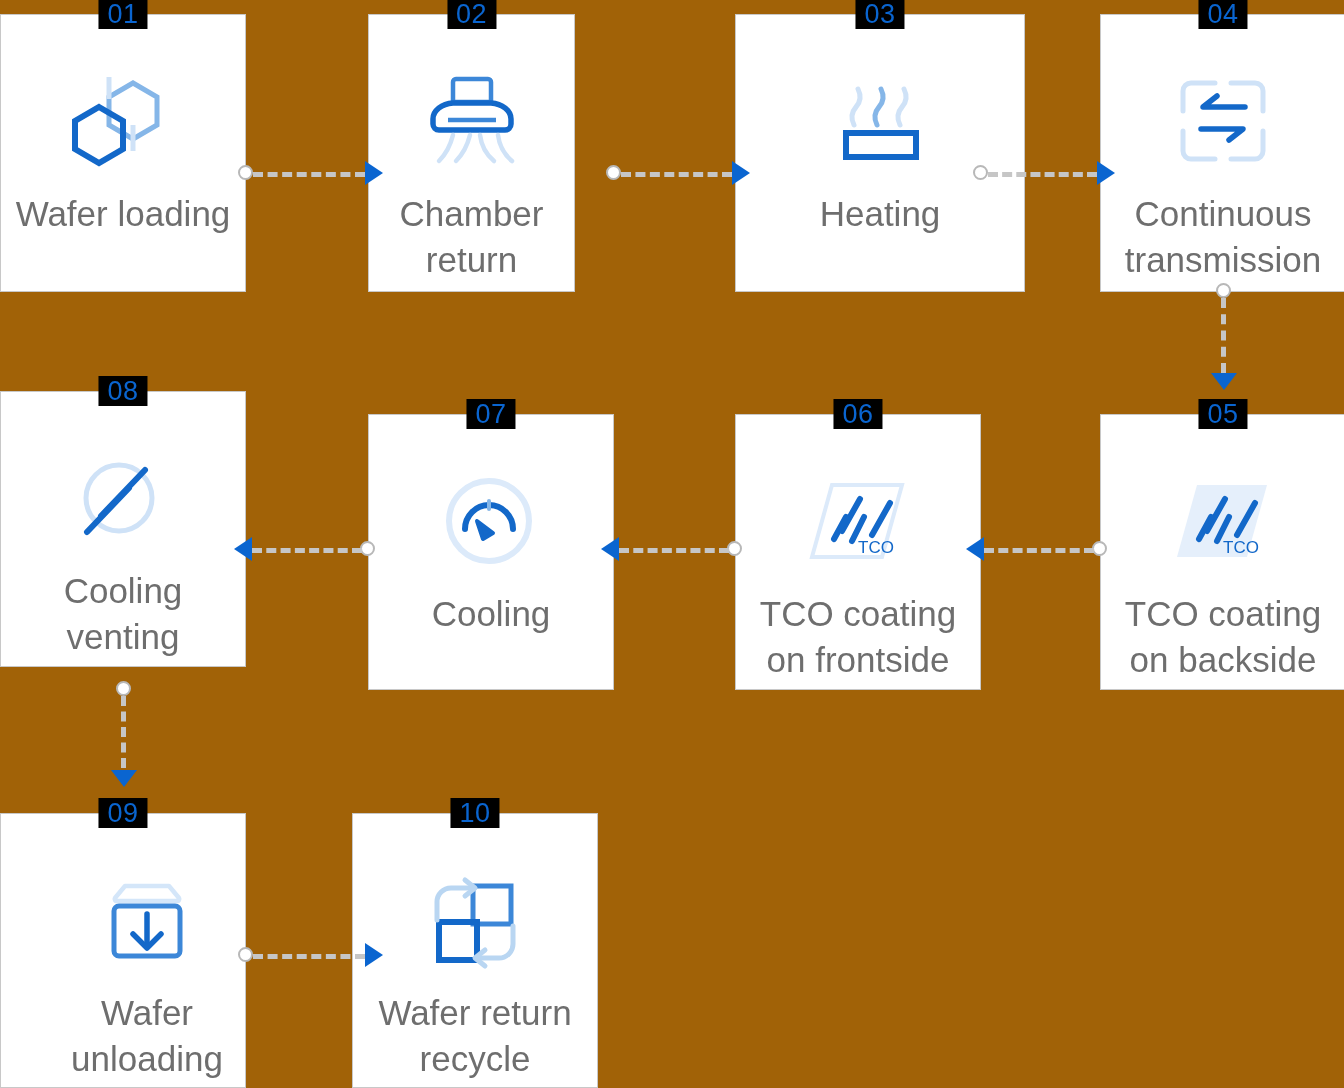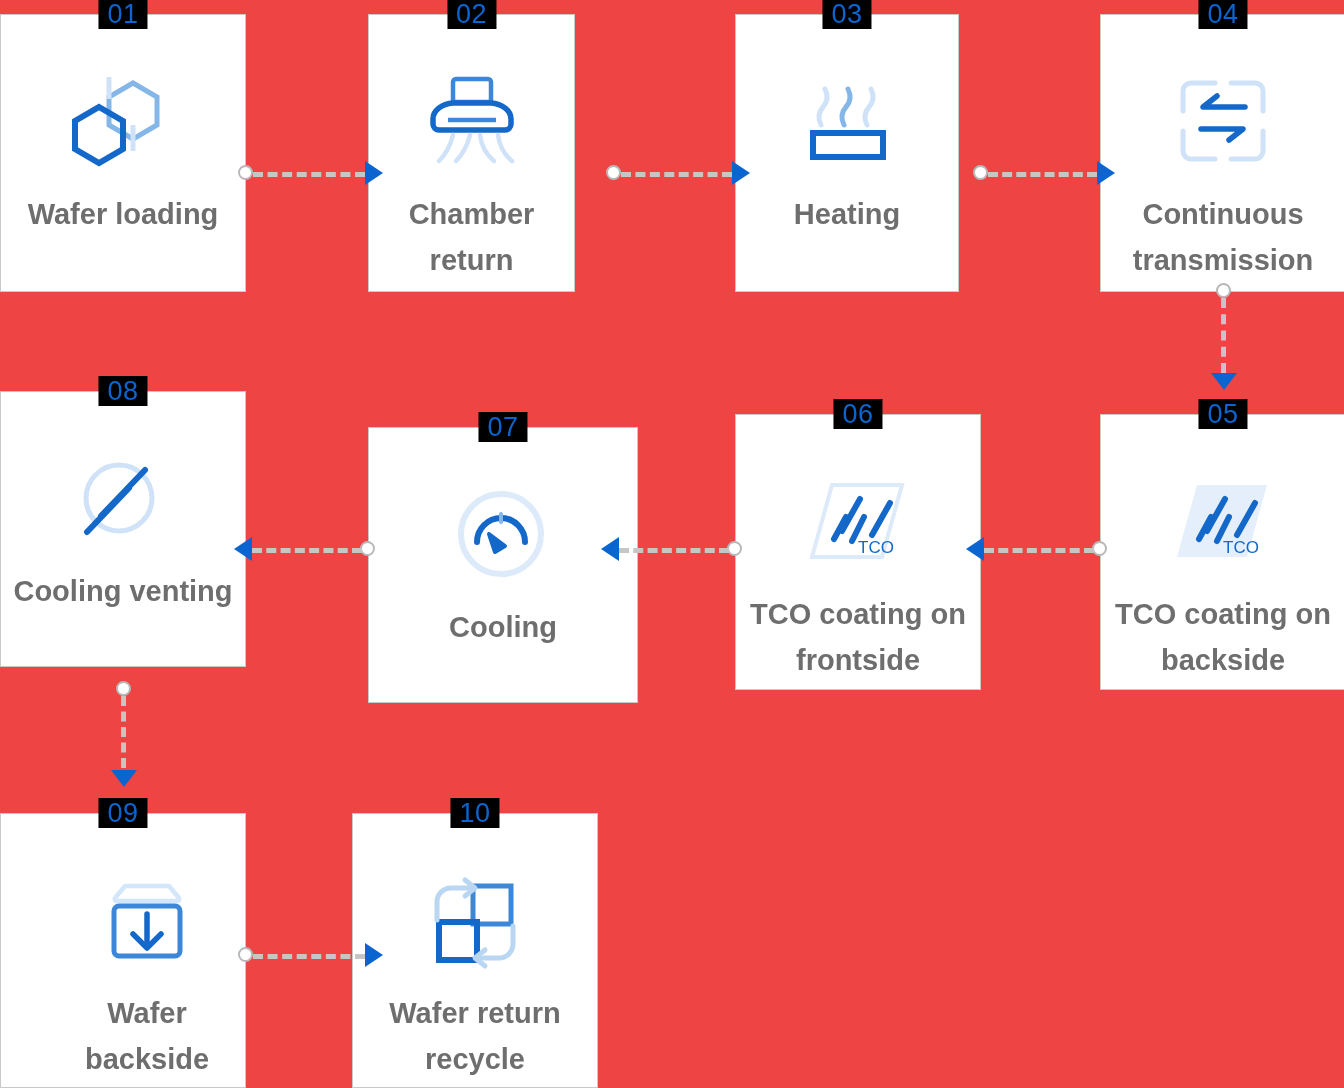--- a/index.html
+++ b/index.html
@@ -10,21 +10,21 @@
   body {
     width: 1344px;
     height: 1088px;
     font-family: "Liberation Sans", sans-serif;
     overflow: hidden;
   }
   #canvas {
     position: relative;
     width: 1344px;
     height: 1088px;
-    background: #ef4444;
+    background: #a16207;
   }
 
   
   .card {
     position: absolute;
     background: #ffffff;
     border: 1.5px solid #c8c8c8;
     box-sizing: border-box;
     display: flex;
     flex-direction: column;
@@ -48,25 +48,25 @@
     width: 110px;
     height: 96px;
     display: flex;
     align-items: center;
     justify-content: center;
   }
   .card-icon svg { display: block; overflow: visible; }
   .card-label {
     margin-top: 22px;
     color: #6e6e6e;
-    font-size: 29px;
+    font-size: 35px;
     line-height: 46px;
     text-align: center;
     padding: 0 6px;
-    font-weight: 700;
+    font-weight: 400;
   }
 
   
   .conn {
     position: absolute;
   }
   .conn-dot {
     position: absolute;
     width: 15px;
     height: 15px;
@@ -135,21 +135,21 @@
         <line x1="28" y1="47" x2="76" y2="47" stroke="#3c87d8" stroke-width="4.5"></line>
         <path d="M33,62 q-4,16 -14,26" fill="none" stroke="#cfe2f7" stroke-width="4.5" stroke-linecap="round"></path>
         <path d="M50,62 q-4,16 -14,26" fill="none" stroke="#cfe2f7" stroke-width="4.5" stroke-linecap="round"></path>
         <path d="M60,62 q2,16 14,26" fill="none" stroke="#cfe2f7" stroke-width="4.5" stroke-linecap="round"></path>
         <path d="M78,62 q2,16 14,26" fill="none" stroke="#cfe2f7" stroke-width="4.5" stroke-linecap="round"></path>
       </svg>
     </div>
     <div class="card-label">Chamber return</div>
   </div>
 
-  <div class="card" style="left:735px; top:14px; width:224px; height:278px;">
+  <div class="card" style="left:735px; top:14px; width:290px; height:278px;">
     <span class="card-num">03</span>
     <div class="card-icon">
       <svg width="104" height="96" viewBox="0 0 104 96">
         <path d="M26,52 q-5,-10 2,-18 q7,-8 2,-18" fill="none" stroke="#cfe2f7" stroke-width="5" stroke-linecap="round"></path>
         <path d="M49,52 q-5,-10 2,-18 q7,-8 2,-18" fill="none" stroke="#85b6e8" stroke-width="5" stroke-linecap="round"></path>
         <path d="M72,52 q-5,-10 2,-18 q7,-8 2,-18" fill="none" stroke="#cfe2f7" stroke-width="5" stroke-linecap="round"></path>
         <rect x="18" y="60" width="70" height="24" fill="none" stroke="#1368c9" stroke-width="6"></rect>
       </svg>
     </div>
     <div class="card-label">Heating</div>
@@ -175,21 +175,21 @@
     <div class="card-icon">
       <svg width="104" height="96" viewBox="0 0 104 96">
         <circle cx="48" cy="48" r="33" fill="none" stroke="#cfe2f7" stroke-width="5"></circle>
         <line x1="30" y1="66" x2="74" y2="20" stroke="#1368c9" stroke-width="6" stroke-linecap="round"></line>
         <line x1="16" y1="82" x2="58" y2="38" stroke="#1368c9" stroke-width="6" stroke-linecap="round"></line>
       </svg>
     </div>
     <div class="card-label">Cooling venting</div>
   </div>
 
-  <div class="card" style="left:368px; top:427px; width:270px; height:276px;">
+  <div class="card" style="left:368px; top:414px; width:246px; height:276px;">
     <span class="card-num">07</span>
     <div class="card-icon">
       <svg width="104" height="96" viewBox="0 0 104 96">
         <circle cx="50" cy="48" r="40" fill="none" stroke="#dceafa" stroke-width="6"></circle>
         <path d="M26,56 a24,24 0 0 1 48,0" fill="none" stroke="#1368c9" stroke-width="6" stroke-linecap="round"></path>
         <line x1="50" y1="28" x2="50" y2="36" stroke="#85b6e8" stroke-width="4" stroke-linecap="round"></line>
         <path d="M38,48 l16,12 l-10,6 z" fill="#1368c9" stroke="#1368c9" stroke-width="4" stroke-linejoin="round"></path>
       </svg>
     </div>
     <div class="card-label">Cooling</div>
@@ -228,21 +228,21 @@
   <div class="card" style="left:0px; top:813px; width:246px; height:275px;padding-left:48px;">
     <span class="card-num">09</span>
     <div class="card-icon">
       <svg width="104" height="96" viewBox="0 0 104 96">
         <path d="M20,26 l10,-12 h44 l10,12 a2,2 0 0 1 -2,3 h-60 a2,2 0 0 1 -2,-3 z" fill="none" stroke="#d4e6f9" stroke-width="4.5" stroke-linejoin="round"></path>
         <rect x="19" y="34" width="66" height="50" rx="5" fill="none" stroke="#3c87d8" stroke-width="5"></rect>
         <line x1="52" y1="42" x2="52" y2="74" stroke="#1368c9" stroke-width="5.5" stroke-linecap="round"></line>
         <path d="M38,62 l14,14 l14,-14" fill="none" stroke="#1368c9" stroke-width="5.5" stroke-linecap="round" stroke-linejoin="round"></path>
       </svg>
     </div>
-    <div class="card-label">Wafer backside</div>
+    <div class="card-label">Wafer unloading</div>
   </div>
 
   <div class="card" style="left:352px; top:813px; width:246px; height:275px;">
     <span class="card-num">10</span>
     <div class="card-icon">
       <svg width="104" height="96" viewBox="0 0 104 96">
         <rect x="50" y="14" width="38" height="38" fill="none" stroke="#3c87d8" stroke-width="5"></rect>
         <rect x="16" y="50" width="38" height="38" fill="none" stroke="#1368c9" stroke-width="6"></rect>
         <path d="M14,48 v-18 a14,14 0 0 1 14,-14 h22" fill="none" stroke="#b9d6f2" stroke-width="5" stroke-linecap="round"></path>
         <path d="M42,8 l10,8 l-10,8" fill="none" stroke="#b9d6f2" stroke-width="5" stroke-linecap="round" stroke-linejoin="round"></path>

